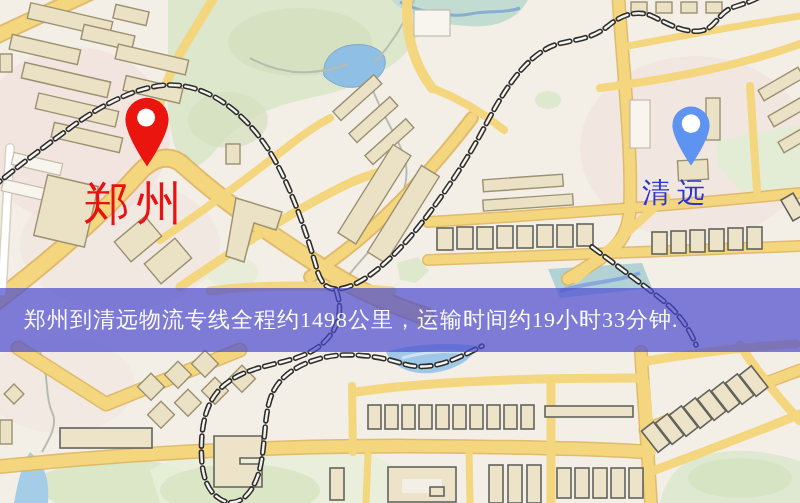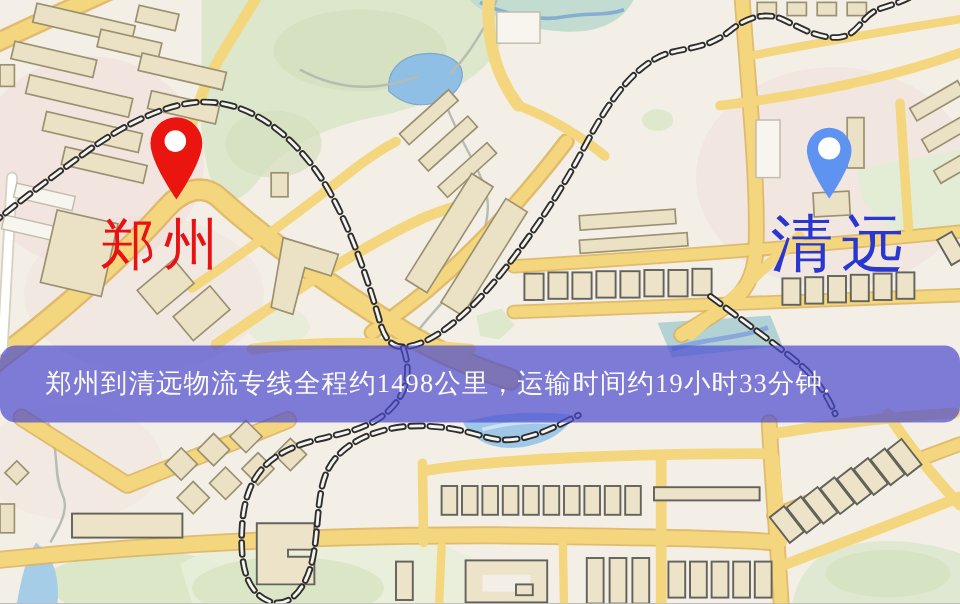--- a/index.html
+++ b/index.html
@@ -17,27 +17,27 @@
   .rail-base{fill:none;stroke:#2e2e2e;stroke-width:5.5;stroke-linecap:round;stroke-dasharray:10 6;}
   .rail-top{fill:none;stroke:#f6f4ee;stroke-width:2.4;stroke-linecap:round;stroke-dasharray:10 6;}
   .bld{fill:#ebe2c6;stroke:#9b9070;stroke-width:1.4;}
   .bld-dark{fill:#ece3c9;stroke:#63635c;stroke-width:1.6;}
   .bld-white{fill:#f8f5ee;stroke:#c2bcab;stroke-width:1.2;}
   .stream{fill:none;stroke:#b7bcb1;stroke-width:2;}
 
   .pin{position:absolute;}
   .city-label{position:absolute;font-weight:normal;line-height:1;white-space:nowrap;}
   #origin-label{left:84px;top:181px;font-size:46px;letter-spacing:6px;color:#e81212;}
-  #destination-label{left:642px;top:179px;font-size:52px;letter-spacing:7px;color:#2936d0;}
+  #destination-label{left:642px;top:179px;font-size:28px;letter-spacing:7px;color:#2936d0;}
 
   #route-banner{
     position:absolute;left:0;top:288px;width:800px;height:64px;
     background:rgba(74,74,206,0.70);
     display:flex;align-items:center;
-    box-sizing:border-box;padding-left:38px;border-radius:13px;
+    box-sizing:border-box;padding-left:24px;
   }
   #route-banner span{
     color:#fbfaf5;font-size:22px;letter-spacing:1px;white-space:nowrap;
   }
 </style>
 </head>
 <body>
 
 <div id="stage">
 

